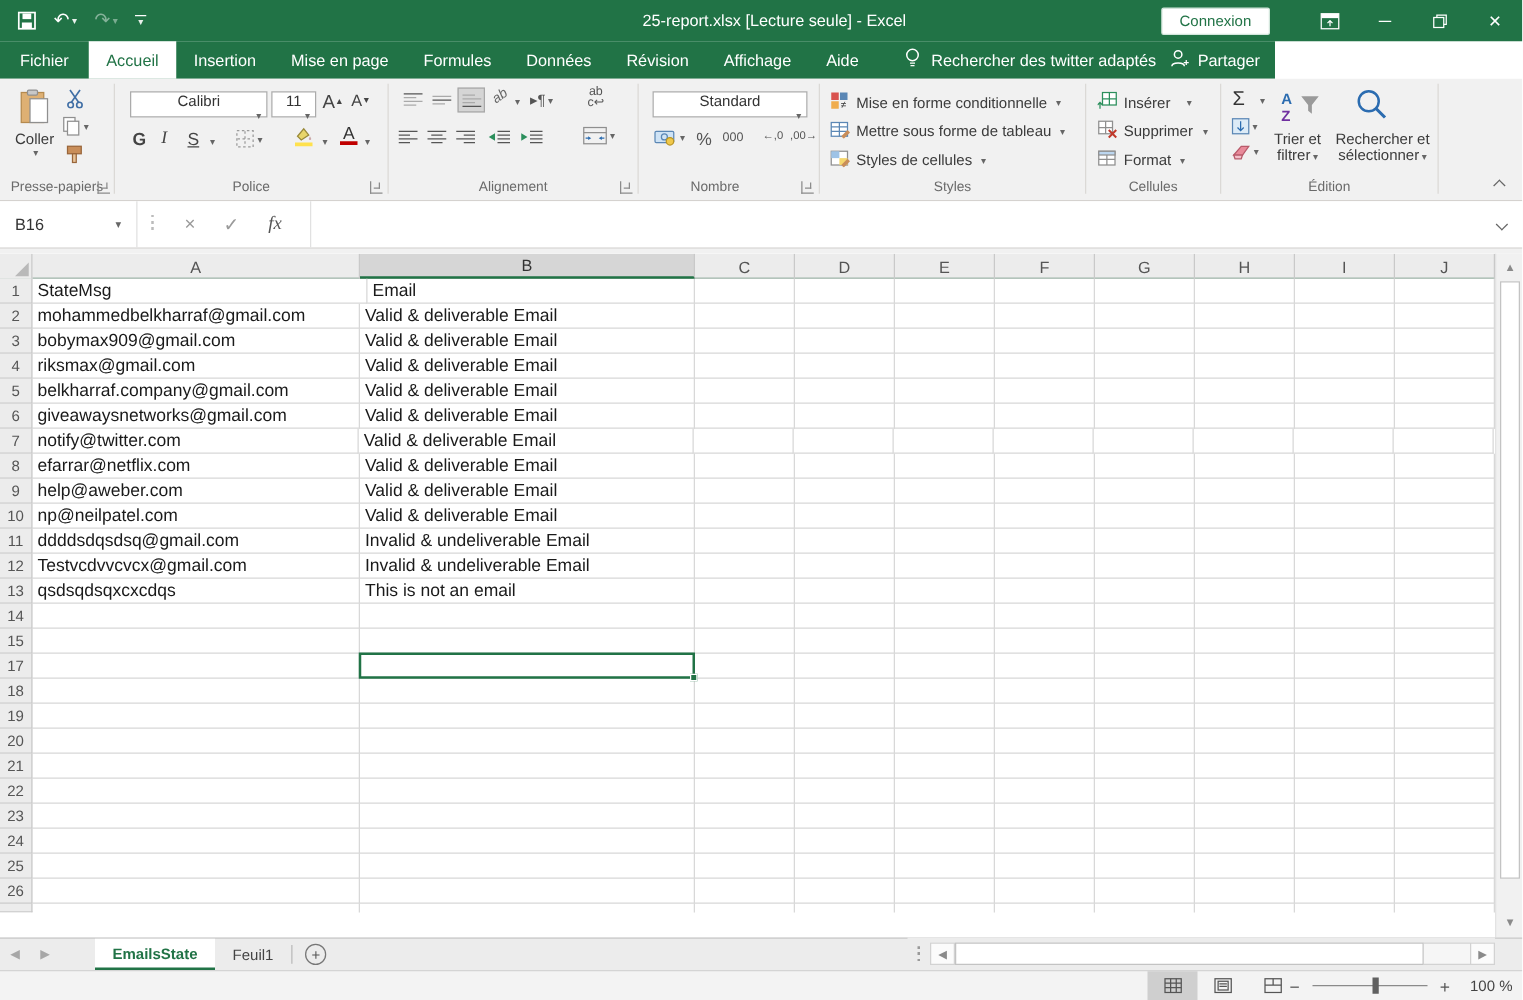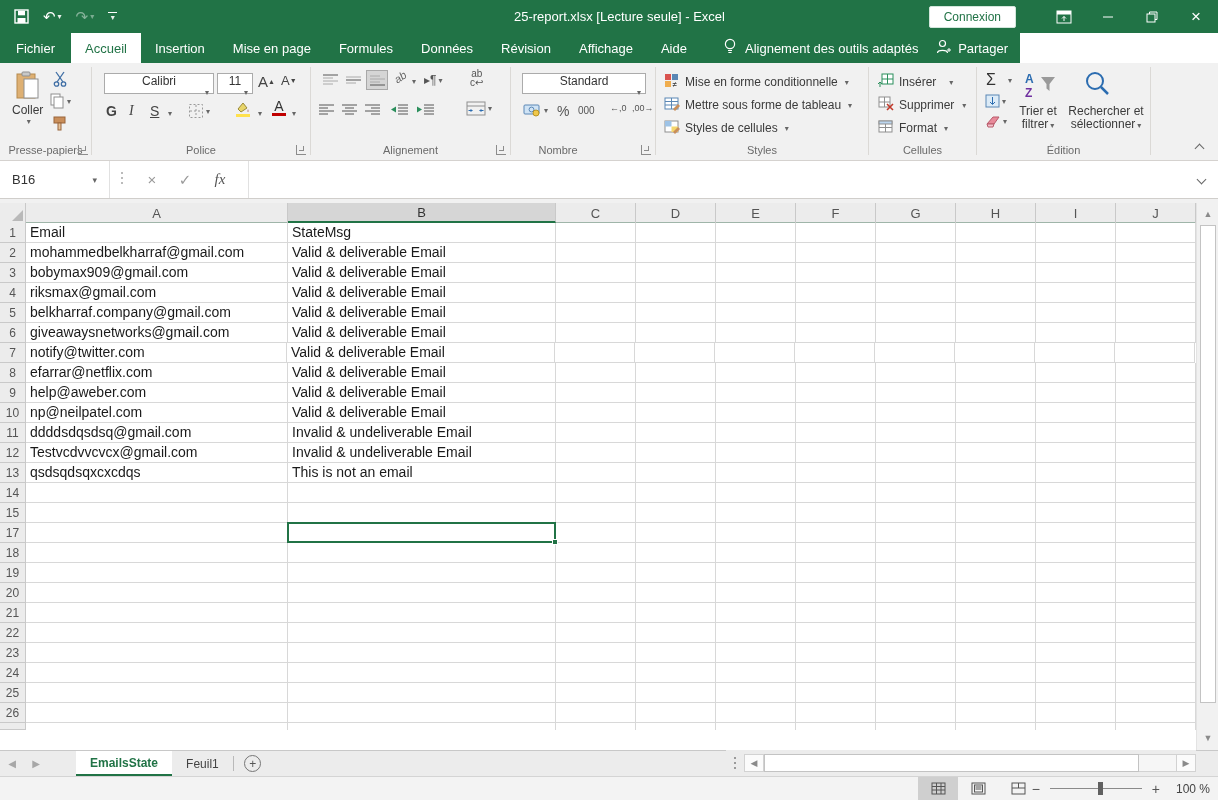--- a/index.html
+++ b/index.html
@@ -148,21 +148,21 @@
     <div class="rtab">Données</div>
     <div class="rtab">Révision</div>
     <div class="rtab">Affichage</div>
     <div class="rtab">Aide</div>
     <div class="tellme">
       <span><svg width="14" height="17" viewBox="0 0 14 17">
             <circle cx="7" cy="6" r="4.6" fill="none" stroke="#fff" stroke-width="1.2"></circle>
             <line x1="5" y1="12.5" x2="9" y2="12.5" stroke="#fff"></line>
             <line x1="5.4" y1="14.5" x2="8.6" y2="14.5" stroke="#fff"></line>
           </svg></span>
-      <span>Alignement des outils adaptés</span>
+      <span>Rechercher des twitter adaptés</span>
     </div>
     <div class="share">
       <span><svg width="16" height="15" viewBox="0 0 16 15">
             <circle cx="6.5" cy="4.5" r="3" fill="none" stroke="#fff" stroke-width="1.2"></circle>
             <path d="M1.5 14 C1.5 10.5 11.5 10.5 11.5 14" fill="none" stroke="#fff" stroke-width="1.2"></path>
             <line x1="13" y1="9" x2="13" y2="13" stroke="#fff"></line>
             <line x1="11" y1="11" x2="15" y2="11" stroke="#fff"></line>
           </svg></span>
       <span>Partager</span>
     </div>
@@ -341,21 +341,21 @@
           <rect x="1" y="2" width="15" height="9" rx="1" fill="#cfe3f5" stroke="#5b87b5"></rect>
           <circle cx="8.5" cy="6.5" r="2.4" fill="none" stroke="#5b87b5"></circle>
           <circle cx="13" cy="10" r="3" fill="#f0c84b" stroke="#b99424"></circle>
         </svg>
         <span class="dd8">▾</span>
       </div>
     <div class="rbtn" style="left:557px;top:40px;font-size:14px;color:#555;">%</div>
     <div class="rbtn" style="left:578px;top:42px;font-size:10px;color:#555;">000</div>
     <div class="rbtn" style="left:610px;top:40px;font-size:9px;color:#555;">←,0</div>
     <div class="rbtn" style="left:632px;top:40px;font-size:9px;color:#555;">,00→</div>
-    <div class="glabel" style="left:486px;width:144px;">Nombre</div>
+    <div class="glabel" style="left:500px;width:144px;">Nombre</div>
     <div class="launcher" style="left:641px;"></div>
 
     <div class="biglabelbtn" style="left:664px;top:10px;">
       <span><svg width="16" height="15" viewBox="0 0 16 15">
             <rect x="1" y="1" width="6" height="6" fill="#d9534f"></rect>
             <rect x="8" y="1" width="6" height="6" fill="#5b87b5"></rect>
             <rect x="1" y="8" width="6" height="6" fill="#f0ad4e"></rect>
             <text x="8.5" y="13.5" font-size="8" fill="#333">≠</text>
           </svg></span>
       <span>Mise en forme conditionnelle</span>
@@ -488,22 +488,22 @@
         <div class="colhead" style="width: 80px;">E</div>
         <div class="colhead" style="width: 80px;">F</div>
         <div class="colhead" style="width: 80px;">G</div>
         <div class="colhead" style="width: 80px;">H</div>
         <div class="colhead" style="width: 80px;">I</div>
         <div class="colhead" style="width: 80px;">J</div>
       </div>
     <div class="rowszone" id="grid-rows">
         <div class="grow">
           <div class="rowhead">1</div>
+          <div class="cell" style="width: 268px;">StateMsg</div>
           <div class="cell" style="width: 262px;">Email</div>
-          <div class="cell" style="width: 268px;">StateMsg</div>
           <div class="cell" style="width: 80px;"></div>
           <div class="cell" style="width: 80px;"></div>
           <div class="cell" style="width: 80px;"></div>
           <div class="cell" style="width: 80px;"></div>
           <div class="cell" style="width: 80px;"></div>
           <div class="cell" style="width: 80px;"></div>
           <div class="cell" style="width: 80px;"></div>
           <div class="cell" style="width: 80px;"></div>
         </div>
         <div class="grow">

